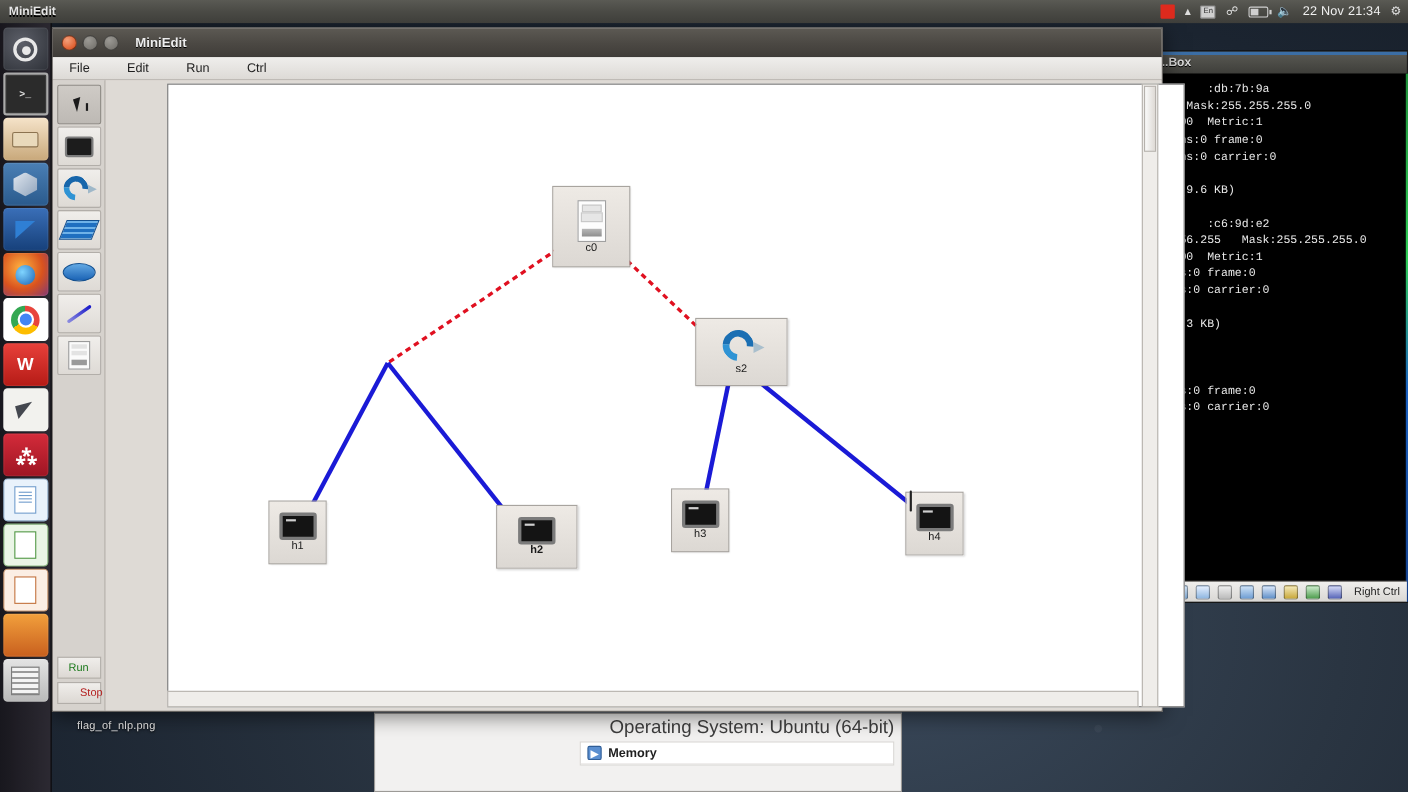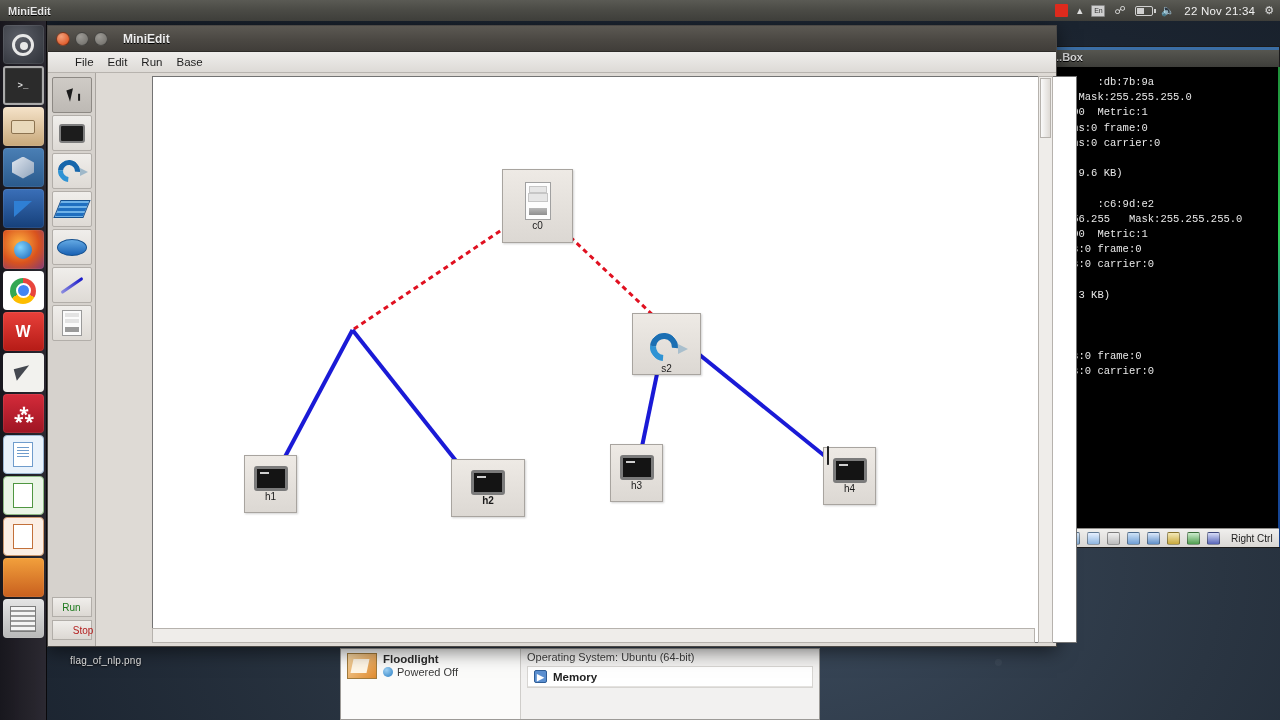--- a/index.html
+++ b/index.html
@@ -106,21 +106,21 @@
   .vbm-vm { display:flex; align-items:flex-start; gap:6px; padding:4px 6px; }
   .vbm-thumb{ width:30px;height:26px; background:linear-gradient(135deg,#f6d9a8,#e08b2e);
      border:1px solid #a07a3c; position:relative; }
   .vbm-thumb::after{content:"";position:absolute;left:4px;top:5px;width:16px;height:14px;
      background:#fff6e6;transform:skewX(-12deg);}
   .vbm-vmname{ font-size:11.5px; font-weight:bold; color:#2a2a2a; }
   .vbm-vmstate{ font-size:11px; color:#3a3a3a; display:flex; align-items:center; gap:4px; margin-top:1px;}
   .vbm-dot{ width:10px;height:10px;border-radius:50%;
      background:radial-gradient(circle at 35% 30%,#9fd2f5,#2b7fc4); }
   .vbm-right{ position:absolute; left:180px; top:0; right:0; bottom:0; padding:2px 6px 0 6px; }
-  .vbm-os{ font-size:11px; color:#3d3d3d; }
+  .vbm-os{ font-size:17px; color:#3d3d3d;text-align:right; }
   .vbm-sec{ margin-top:3px; background:#fff; border:1px solid #d7d5d2; }
   .vbm-sechead{ display:flex; align-items:center; gap:6px; padding:3px 6px; font-size:11.5px;
      font-weight:bold; color:#1f1f1f; border-bottom:1px solid #e4e2df;}
   .vbm-secicon{ width:13px;height:13px;background:#5b8fd0;border:1px solid #2f5d96;border-radius:2px;
      color:#fff;font-size:9px;display:flex;align-items:center;justify-content:center;}
   .vbm-row{ font-size:11px; color:#2b2b2b; padding:3px 6px; }
 
   
   .vmwin {
     position:absolute; left:1044px; top:46px; width:236px; height:502px; z-index:12;
@@ -159,21 +159,21 @@
     border-bottom:1px solid #2e2c29;
   }
   .wbtn { width:14px;height:14px;border-radius:50%; border:1px solid rgba(0,0,0,.45); }
   .wbtn.close{ background: radial-gradient(circle at 35% 30%,#f4a07a,#d94714); }
   .wbtn.min{ background: radial-gradient(circle at 35% 30%,#9c9a95,#6d6b66); }
   .wbtn.max{ background: radial-gradient(circle at 35% 30%,#9c9a95,#6d6b66); }
   .me-title-text{ color:#eee; font-size:12px; font-weight:bold; margin-left:10px; text-shadow:0 1px 0 #000; }
 
   .me-menu {
     height:21px; background:linear-gradient(to bottom,#efeeec,#dddad6);
-    border-bottom:1px solid #b7b3ae; display:flex; align-items:center; padding-left:20px; gap:0;
+    border-bottom:1px solid #b7b3ae; display:flex; align-items:center; padding-left:8px; gap:20px;
   }
   .me-menu-item{ font-size:11.5px; color:#1e1e1e; padding:2px 7px; border-radius:2px; cursor:default; }
 
   .me-body { position:absolute; left:0; top:47px; right:0; bottom:0; display:flex; }
 
   .me-toolbar{
     width:48px; background:#d6d2cd; border-right:1px solid #a9a5a0;
     display:flex; flex-direction:column; align-items:center; padding-top:4px;
     position:relative;
   }
@@ -277,32 +277,20 @@
 
   svg.links{ position:absolute; inset:0; width:100%; height:100%; }
 </style>
 </head>
 <body>
 
 <div class="desktop-bg"></div>
 <div class="desktop-icon-label">flag_of_nlp.png</div>
 
 <div class="vbm">
-  <div class="vbm-left">
-    <div class="vbm-vm">
-      <div class="vbm-thumb"></div>
-      <div>
-        <div class="vbm-vmname">Floodlight</div>
-        <div class="vbm-vmstate">
-          <span class="vbm-dot"></span>
-          <span>Powered Off</span>
-        </div>
-      </div>
-    </div>
-  </div>
   <div class="vbm-right">
     <div class="vbm-os">Operating System:   Ubuntu (64-bit)</div>
     <div class="vbm-sec">
       <div class="vbm-sechead">
         <span class="vbm-secicon">▶</span>
         <span>Memory</span>
       </div>
     </div>
   </div>
 </div>
@@ -351,21 +339,21 @@
     <span class="wbtn close"></span>
     <span class="wbtn min"></span>
     <span class="wbtn max"></span>
     <span class="me-title-text">MiniEdit</span>
   </div>
 
   <div class="me-menu">
     <div class="me-menu-item">File</div>
     <div class="me-menu-item">Edit</div>
     <div class="me-menu-item">Run</div>
-    <div class="me-menu-item">Base</div>
+    <div class="me-menu-item">Ctrl</div>
   </div>
 
   <div class="me-body">
 
     <div class="me-toolbar">
       <div class="tb-btn active">
         <span class="ic-cursor"></span>
       </div>
       <div class="tb-btn">
         <span class="ic-host"></span>
@@ -401,21 +389,21 @@
               <line x1="384.5" y1="129" x2="513.5" y2="251" stroke="#e01020" stroke-width="3" stroke-dasharray="5 4"></line>
               <line x1="199.5" y1="253" x2="117.5" y2="407" stroke="#1a1ad6" stroke-width="4"></line>
               <line x1="199.5" y1="253" x2="324.5" y2="411" stroke="#1a1ad6" stroke-width="4"></line>
               <line x1="513.5" y1="251" x2="483.5" y2="396" stroke="#1a1ad6" stroke-width="4"></line>
               <line x1="513.5" y1="251" x2="696.5" y2="399" stroke="#1a1ad6" stroke-width="4"></line>
             </svg>
         <div class="node node-ctrl" style="left: 349px; top: 92px; width: 71px; height: 74px;">
               <span class="glyph"></span>
               <span class="lbl">c0</span>
             </div>
-            <div class="node node-sw" style="left: 479px; top: 236px; width: 69px; height: 62px; justify-content: flex-end;">
+            <div class="node node-sw" style="left: 479px; top: 212px; width: 84px; height: 62px;">
               <span class="glyph">
                 <span class="cring"></span>
                 <span class="arrow"></span>
               </span>
               <span class="lbl">s2</span>
             </div>
             <div class="node node-host" style="left: 91px; top: 378px; width: 53px; height: 58px;">
               <span class="glyph"></span>
               <span class="lbl">h1</span>
             </div>

